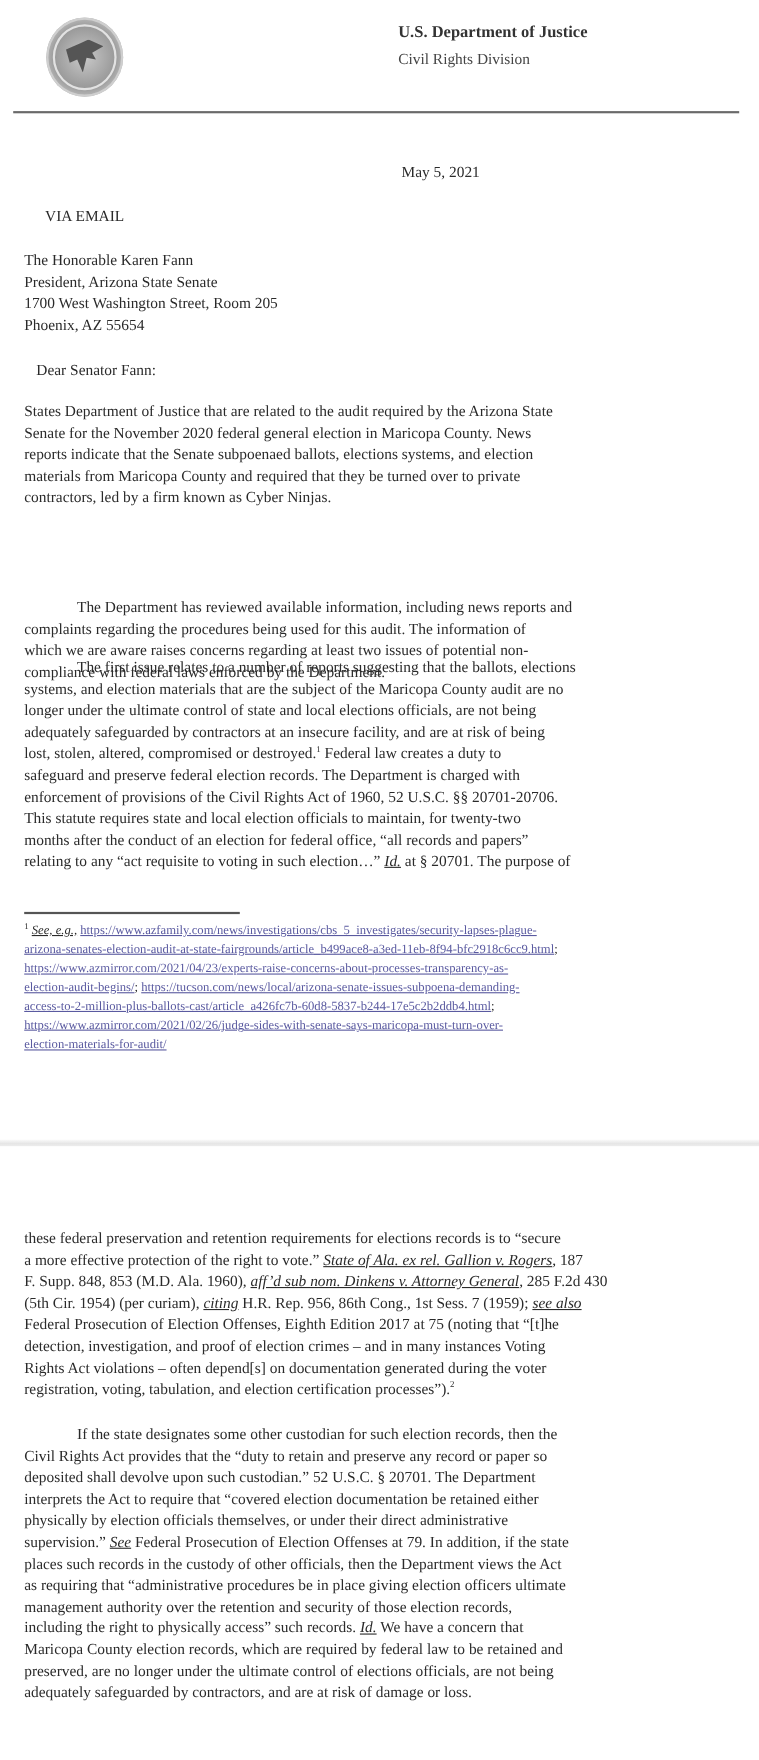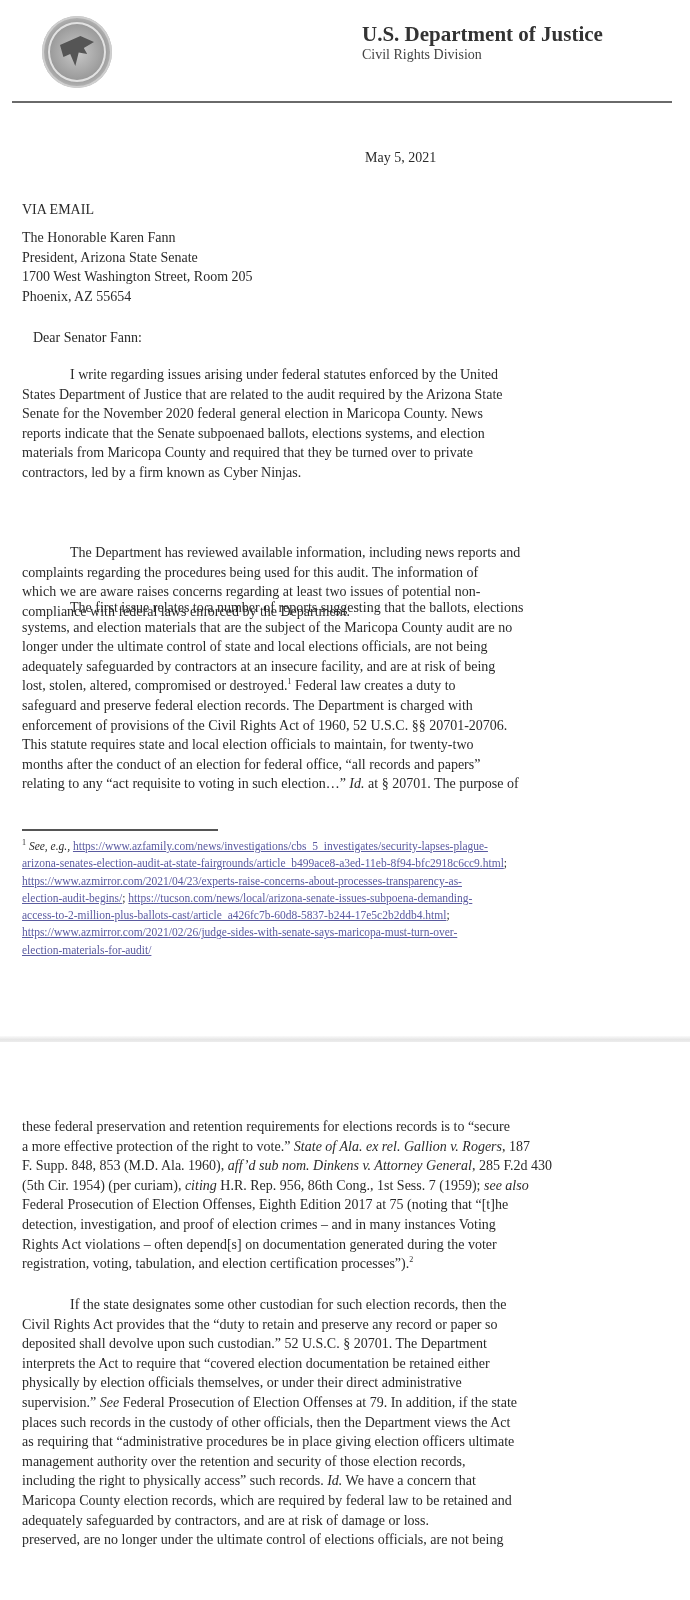--- a/index.html
+++ b/index.html
@@ -9,64 +9,63 @@
   .page1 { top: 0; height: 1040px; }
   .page2 { top: 1042px; height: 560px; }
   .page-gap { position: absolute; left: 0; top: 1036px; width: 690px; height: 8px;
               background: linear-gradient(#fafafa, #e6e6e6 45%, #f2f2f2); }
   .seal { position: absolute; left: 42px; top: 16px; width: 70px; height: 72px; border-radius: 50%;
           background: radial-gradient(circle at 50% 50%, #c9c9c9 0%, #9a9a9a 55%, #b5b5b5 70%, #d8d8d8 100%);
           box-shadow: 0 0 0 2px #cfcfcf inset; }
   .seal .eagle { position: absolute; left: 18px; top: 20px; width: 34px; height: 30px; background: #555;
                  clip-path: polygon(0 30%, 40% 10%, 60% 0, 100% 20%, 70% 40%, 80% 60%, 55% 55%, 45% 100%, 30% 60%, 10% 70%); }
   .seal .ring { position: absolute; left: 6px; top: 6px; right: 6px; bottom: 6px; border-radius: 50%; border: 2px solid #e2e2e2; }
-  .agency { position: absolute; left: 362px; top: 22px; font-size: 21px; font-weight: bold; color: #333; }
+  .agency { position: absolute; left: 362px; top: 22px; font-size: 15px; font-weight: bold; color: #333; }
   .division { position: absolute; left: 362px; top: 47px; font-size: 14px; color: #444; }
   .header-rule { position: absolute; left: 12px; top: 101px; width: 660px; height: 2px; background: #6a6a6a; }
   .date { position: absolute; left: 365px; top: 150px; font-size: 14px; }
   .block { position: absolute; left: 22px; width: 620px; font-size: 14px; line-height: 19.6px; }
   .line { display: block; white-space: nowrap; }
   .indent { padding-left: 48px; }
   .fn-rule { position: absolute; left: 22px; top: 829px; width: 196px; height: 2px; background: #555; }
   .footnote { position: absolute; left: 22px; top: 838px; width: 620px; font-size: 11.5px; line-height: 17.3px; }
   .footnote a { color: #5a5aa0; text-decoration: underline; }
   sup { font-size: 8px; vertical-align: super; line-height: 0; }
-  i { font-style: italic; }
+  i { font-style: italic; text-decoration: underline; }
 </style>
 </head>
 <body>
 
 <div class="page page1">
   <div class="seal">
     <div class="ring"></div>
     <div class="eagle"></div>
   </div>
   <div class="agency">U.S. Department of Justice</div>
   <div class="division">Civil Rights Division</div>
   <div class="header-rule"></div>
 
   <div class="date">May 5, 2021</div>
 
-  <div class="block" style="top:200px;">
+  <div class="block" style="top:188px;margin-left:19px;">
     <span class="line">VIA EMAIL</span>
   </div>
 
   <div class="block" style="top:228px;">
     <span class="line">The Honorable Karen Fann</span>
     <span class="line">President, Arizona State Senate</span>
     <span class="line">1700 West Washington Street, Room 205</span>
     <span class="line">Phoenix, AZ  55654</span>
   </div>
 
   <div class="block" style="top:328px;margin-left:11px;">
     <span class="line">Dear Senator Fann:</span>
   </div>
 
   <div class="block" style="top:365px;">
-    <span class="line indent">I write regarding issues arising under federal statutes enforced by the United</span>
     <span class="line">States Department of Justice that are related to the audit required by the Arizona State</span>
     <span class="line">Senate for the November 2020 federal general election in Maricopa County.  News</span>
     <span class="line">reports indicate that the Senate subpoenaed ballots, elections systems, and election</span>
     <span class="line">materials from Maricopa County and required that they be turned over to private</span>
     <span class="line">contractors, led by a firm known as Cyber Ninjas.</span>
   </div>
 
   <div class="block" style="top:503px;margin-top:40px;">
     <span class="line indent">The Department has reviewed available information, including news reports and</span>
     <span class="line">complaints regarding the procedures being used for this audit.  The information of</span>
@@ -118,16 +117,16 @@
     <span class="line">Civil Rights Act provides that the “duty to retain and preserve any record or paper so</span>
     <span class="line">deposited shall devolve upon such custodian.”  52 U.S.C. § 20701.  The Department</span>
     <span class="line">interprets the Act to require that “covered election documentation be retained either</span>
     <span class="line">physically by election officials themselves, or under their direct administrative</span>
     <span class="line"><span>supervision.”  </span><i>See</i><span> Federal Prosecution of Election Offenses at 79.  In addition, if the state</span></span>
     <span class="line">places such records in the custody of other officials, then the Department views the Act</span>
     <span class="line">as requiring that “administrative procedures be in place giving election officers ultimate</span>
     <span class="line">management authority over the retention and security of those election records,</span>
     <span class="line"><span>including the right to physically access” such records.  </span><i>Id.</i><span>  We have a concern that</span></span>
     <span class="line">Maricopa County election records, which are required by federal law to be retained and</span>
+    <span class="line">preserved, are no longer under the ultimate control of elections officials, are not being</span>
     <span class="line">adequately safeguarded by contractors, and are at risk of damage or loss.</span>
-    <span class="line">preserved, are no longer under the ultimate control of elections officials, are not being</span>
   </div>
 </div>
 
 </body></html>

